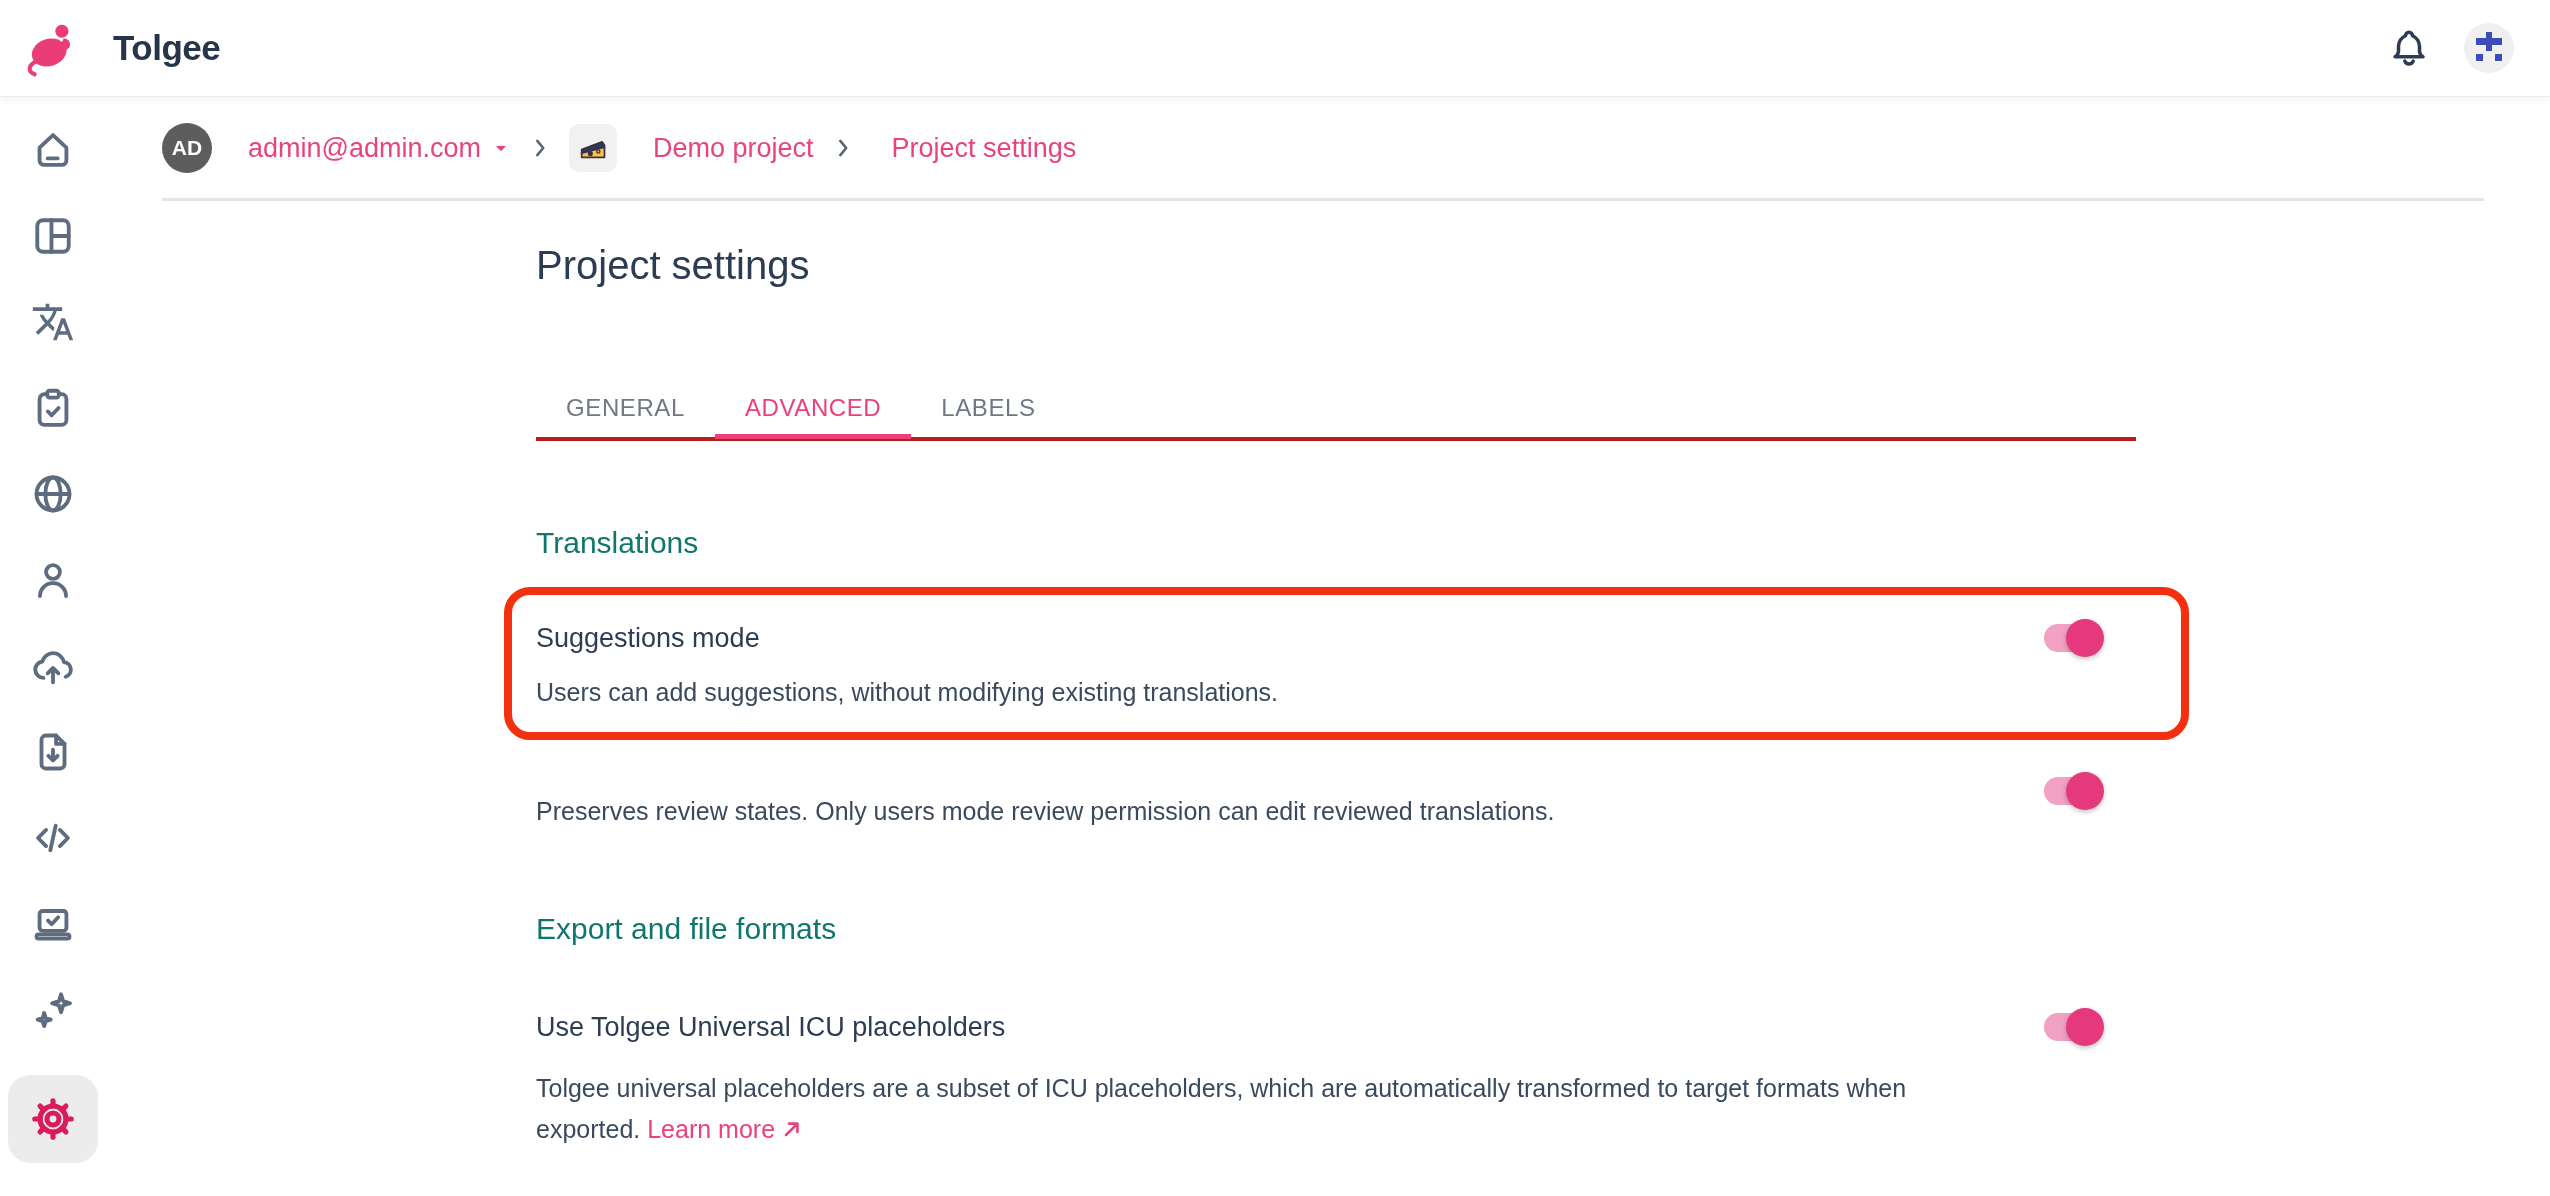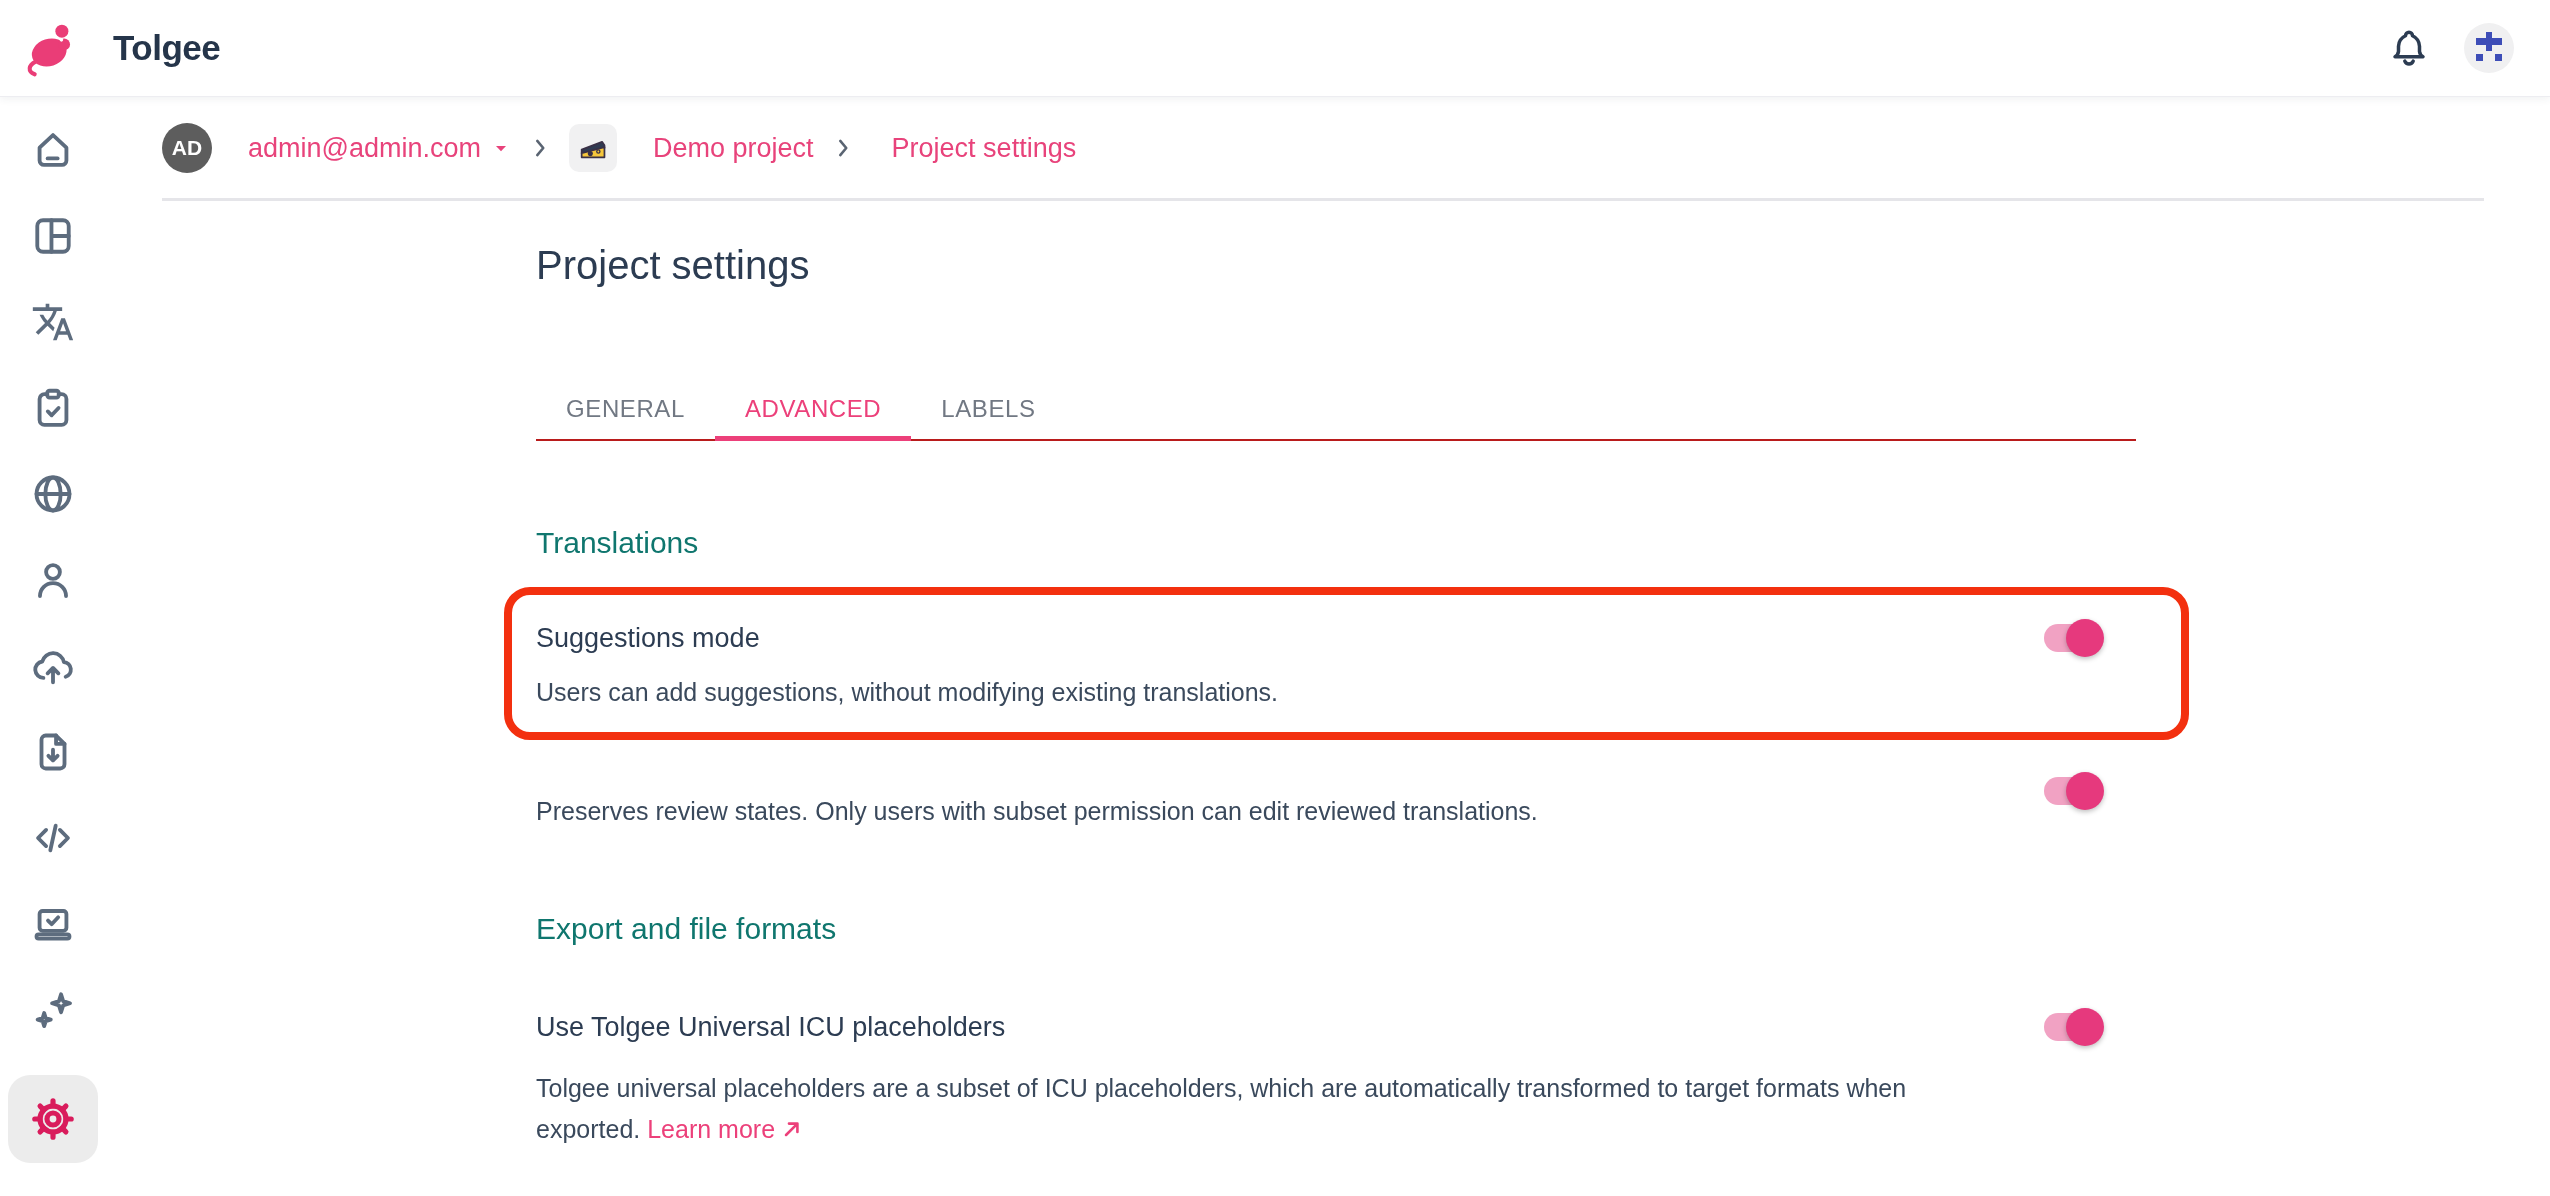--- a/index.html
+++ b/index.html
@@ -33,21 +33,21 @@
   .bc-avatar { width:50px; height:50px; border-radius:50%; background:#5D5D5D; color:#fff;
                font-size:21px; font-weight:700; display:flex; align-items:center; justify-content:center; }
   .bc-link { display:flex; align-items:center; gap:10px; color:#E8437B; font-size:27px;
              font-weight:500; cursor:pointer;margin-left:20px; }
   .crumb-divider { margin:25px 0 0 56px; width:2322px; height:3px; background:#E5E5E9; }
 
   
   .content { margin-left:430px; width:1600px; }
   .page-title { margin-top:40px; font-size:40px; line-height:48px; font-weight:500; color:#2C3C52; }
 
-  .tabs { margin-top:90px; display:flex; border-bottom:2px solid #b91c1c; height:62px; }
+  .tabs { margin-top:90px; display:flex; border-bottom:4px solid #b91c1c; height:62px; }
   .tab { position:relative; border:none; background:none; cursor:pointer; padding:0 30px;
          font-family:"Liberation Sans", sans-serif; font-size:24px; font-weight:500;
          letter-spacing:0.6px; color:#717883; display:flex; align-items:center; }
   .tab.active { color:#EC407A; }
   .tab.active::after { content:""; position:absolute; left:0; right:0; bottom:-2px;
                        height:5px; background:#EC407A; }
 
   .section-title { margin-top:83px; font-size:30px; line-height:38px; font-weight:500; color:#0f766e; }
 
   .setting-row { display:flex; justify-content:space-between; align-items:flex-start;
@@ -281,21 +281,21 @@
           </div>
           <button class="switch" aria-checked="true">
             <span class="track"></span>
             <span class="thumb"></span>
           </button>
         </div>
       </div>
 
       <div class="setting-row row-protection">
         <div>
-          <div class="setting-desc">Preserves review states. Only users with subset permission can edit reviewed translations.</div>
+          <div class="setting-desc">Preserves review states. Only users mode review permission can edit reviewed translations.</div>
         </div>
         <button class="switch" aria-checked="true">
           <span class="track"></span>
           <span class="thumb"></span>
         </button>
       </div>
 
       <h2 class="section-title">Export and file formats</h2>
 
       <div class="setting-row row-icu">

